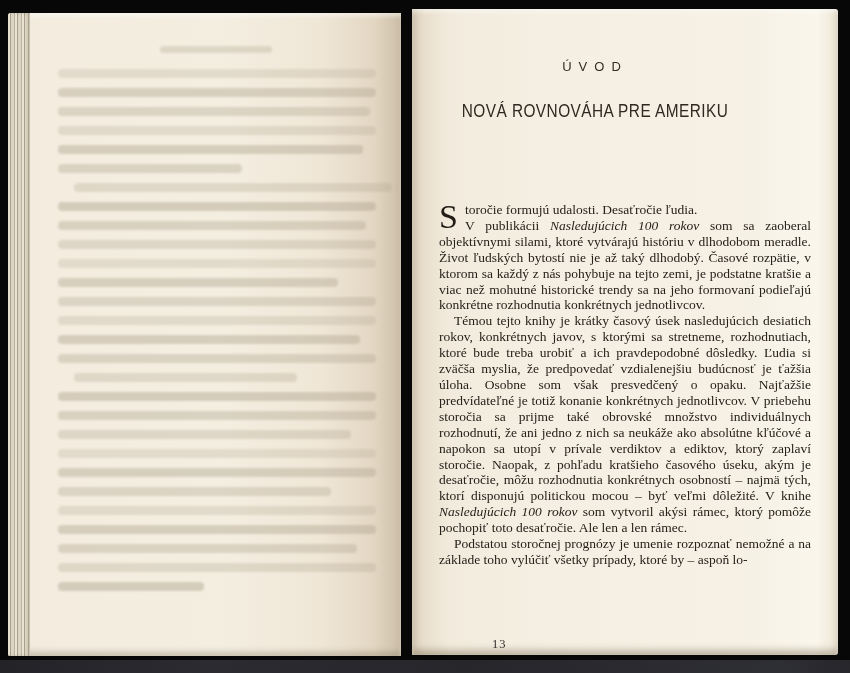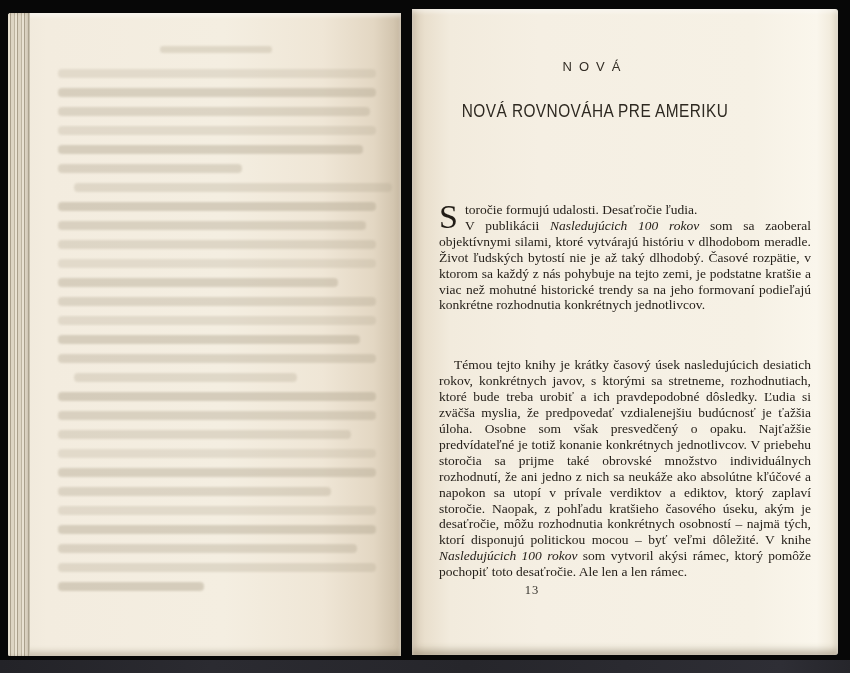--- a/index.html
+++ b/index.html
@@ -70,26 +70,26 @@
     position:absolute;left:27px;top:92px;width:372px;
     text-align:center;transform:translateX(-30px) scaleX(.88);transform-origin:50% 50%;
     font-family:"Liberation Sans","DejaVu Sans",sans-serif;
     font-size:17.5px;letter-spacing:.5px;color:#2e2921;white-space:nowrap;
   }
   .body-col{
     position:absolute;left:27px;top:193px;width:372px;
     font-size:13.5px;line-height:15.9px;text-align:justify;color:#26211b;
   }
   .body-para{margin:0;}
-  .body-para.indented{text-indent:15px;margin-top:44px;}
+  .body-para.indented{text-indent:15px;}
   .dropcap{
     float:left;font-size:34px;line-height:26px;margin:2px 7px 0 0;color:#211c16;
   }
   .page-number{
-    position:absolute;left:80px;top:574px;width:80px;text-align:center;
+    position:absolute;left:80px;top:628px;width:80px;text-align:left;
     font-size:12.5px;color:#33302a;letter-spacing:1px;
   }
   em{}
 </style>
 </head>
 <body>
 
 <div class="stage">
 
   <div class="left-page">
@@ -121,25 +121,26 @@
         <div class="bleed-line" style="width: 86%; opacity: 0.36;"></div>
         <div class="bleed-line" style="width: 100%; opacity: 0.28;"></div>
         <div class="bleed-line" style="width: 100%; opacity: 0.45;"></div>
         <div class="bleed-line" style="width: 94%; opacity: 0.38;"></div>
         <div class="bleed-line" style="width: 100%; opacity: 0.31;"></div>
         <div class="bleed-line" style="width: 46%; opacity: 0.47;"></div>
       </div>
   </div>
 
   <div class="right-page">
-    <div class="kicker">NOVÁ</div>
+    <div class="kicker">ÚVOD</div>
     <div class="chapter-title">NOVÁ ROVNOVÁHA PRE AMERIKU</div>
     <div class="body-col" id="paragraphs">
         <p class="body-para"><span class="dropcap">S</span><span>toročie formujú udalosti. Desaťročie ľudia.</span><br><span>V publikácii </span><em>Nasledujúcich 100 rokov</em><span> som sa zaoberal objektívnymi silami, ktoré vytvárajú históriu v dlhodobom meradle. Život ľudských bytostí nie je až taký dlhodobý. Časové rozpätie, v ktorom sa každý z nás pohybuje na tejto zemi, je podstatne kratšie a viac než mohutné historické trendy sa na jeho formovaní podieľajú konkrétne rozhodnutia konkrétnych jednotlivcov.</span></p>
         <p class="body-para indented"><span>Témou tejto knihy je krátky časový úsek nasledujúcich desiatich rokov, konkrétnych javov, s ktorými sa stretneme, rozhodnutiach, ktoré bude treba urobiť a ich pravdepodobné dôsledky. Ľudia si zväčša myslia, že predpovedať vzdialenejšiu budúcnosť je ťažšia úloha. Osobne som však presvedčený o opaku. Najťažšie predvídateľné je totiž konanie konkrétnych jednotlivcov. V priebehu storočia sa prijme také obrovské množstvo individuálnych rozhodnutí, že ani jedno z nich sa neukáže ako absolútne kľúčové a napokon sa utopí v prívale verdiktov a ediktov, ktorý zaplaví storočie. Naopak, z pohľadu kratšieho časového úseku, akým je desaťročie, môžu rozhodnutia konkrétnych osobností – najmä tých, ktorí disponujú politickou mocou – byť veľmi dôležité. V knihe </span><em>Nasledujúcich 100 rokov</em><span> som vytvoril akýsi rámec, ktorý pomôže pochopiť toto desaťročie. Ale len a len rámec.</span></p>
+        <p class="body-para indented"><span>Podstatou storočnej prognózy je umenie rozpoznať nemožné a na základe toho vylúčiť všetky prípady, ktoré by – aspoň lo-</span></p>
       </div>
     <div class="page-number">13</div>
   </div>
 
   <div class="gutter"></div>
   <div class="bottom-band"></div>
 
 </div>
 
 </body></html>

